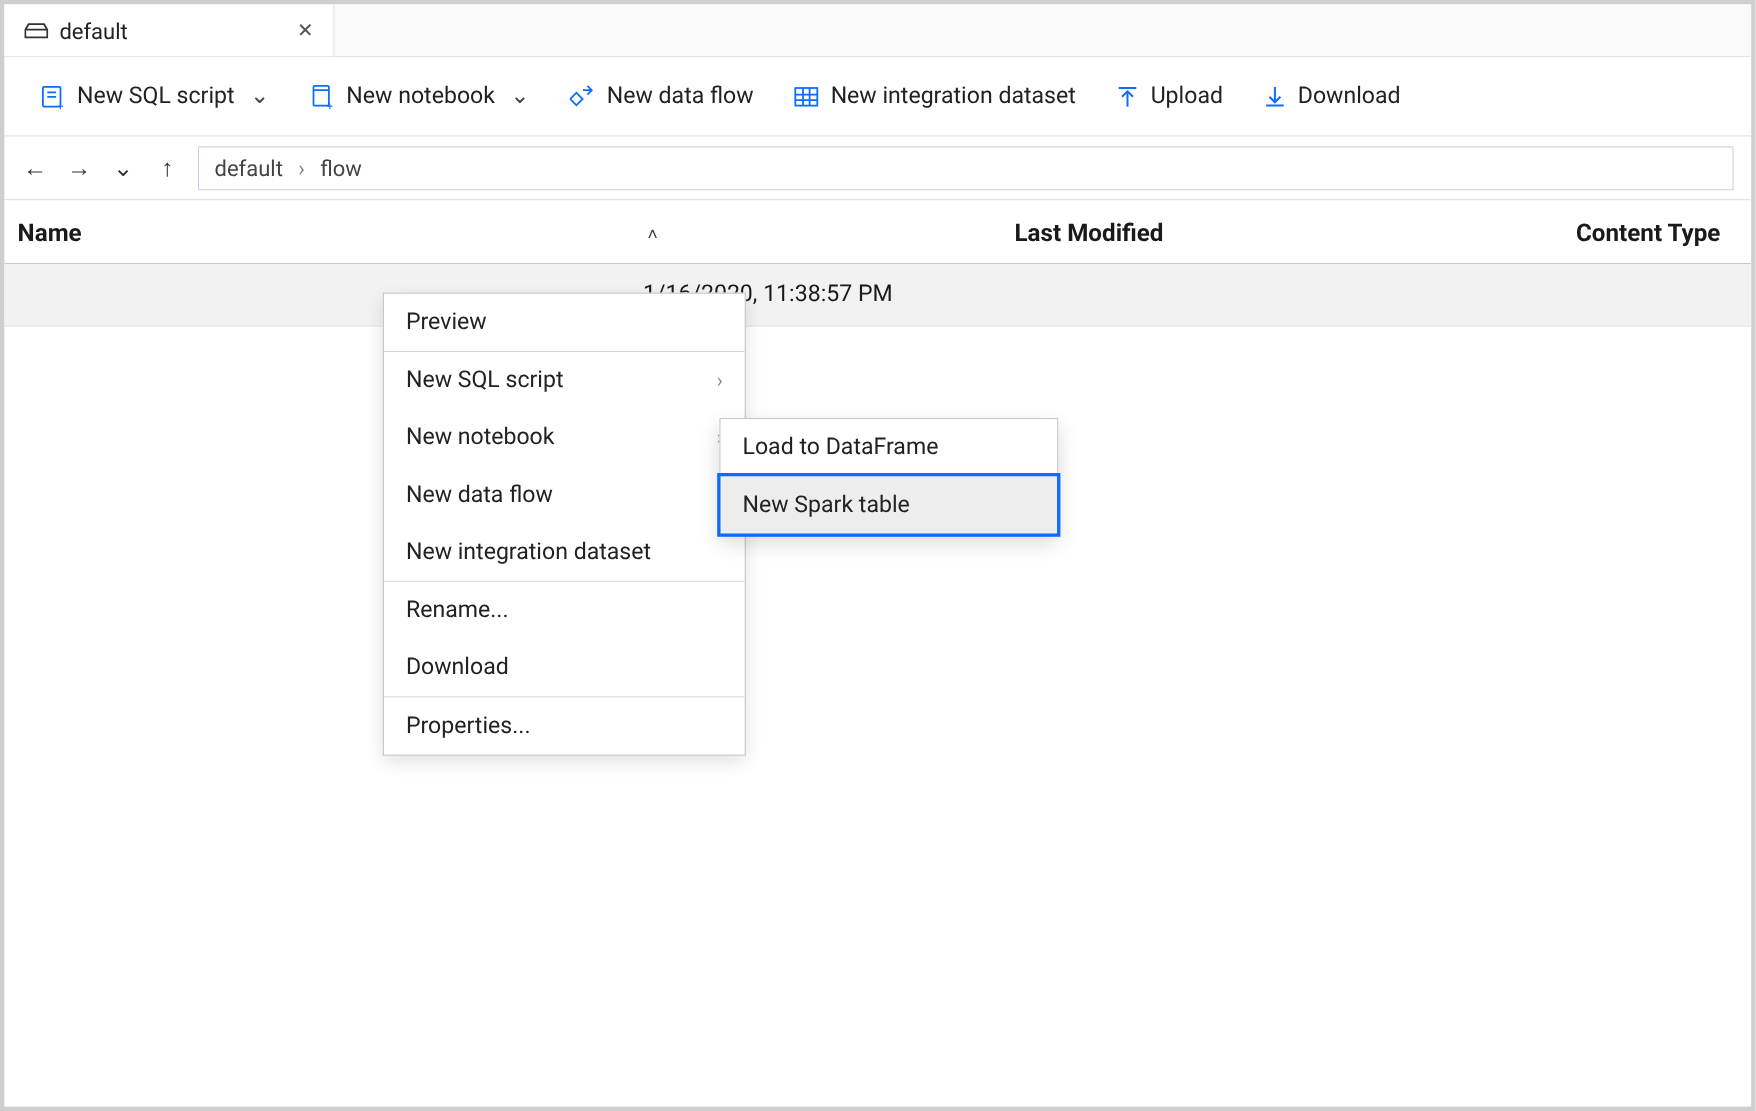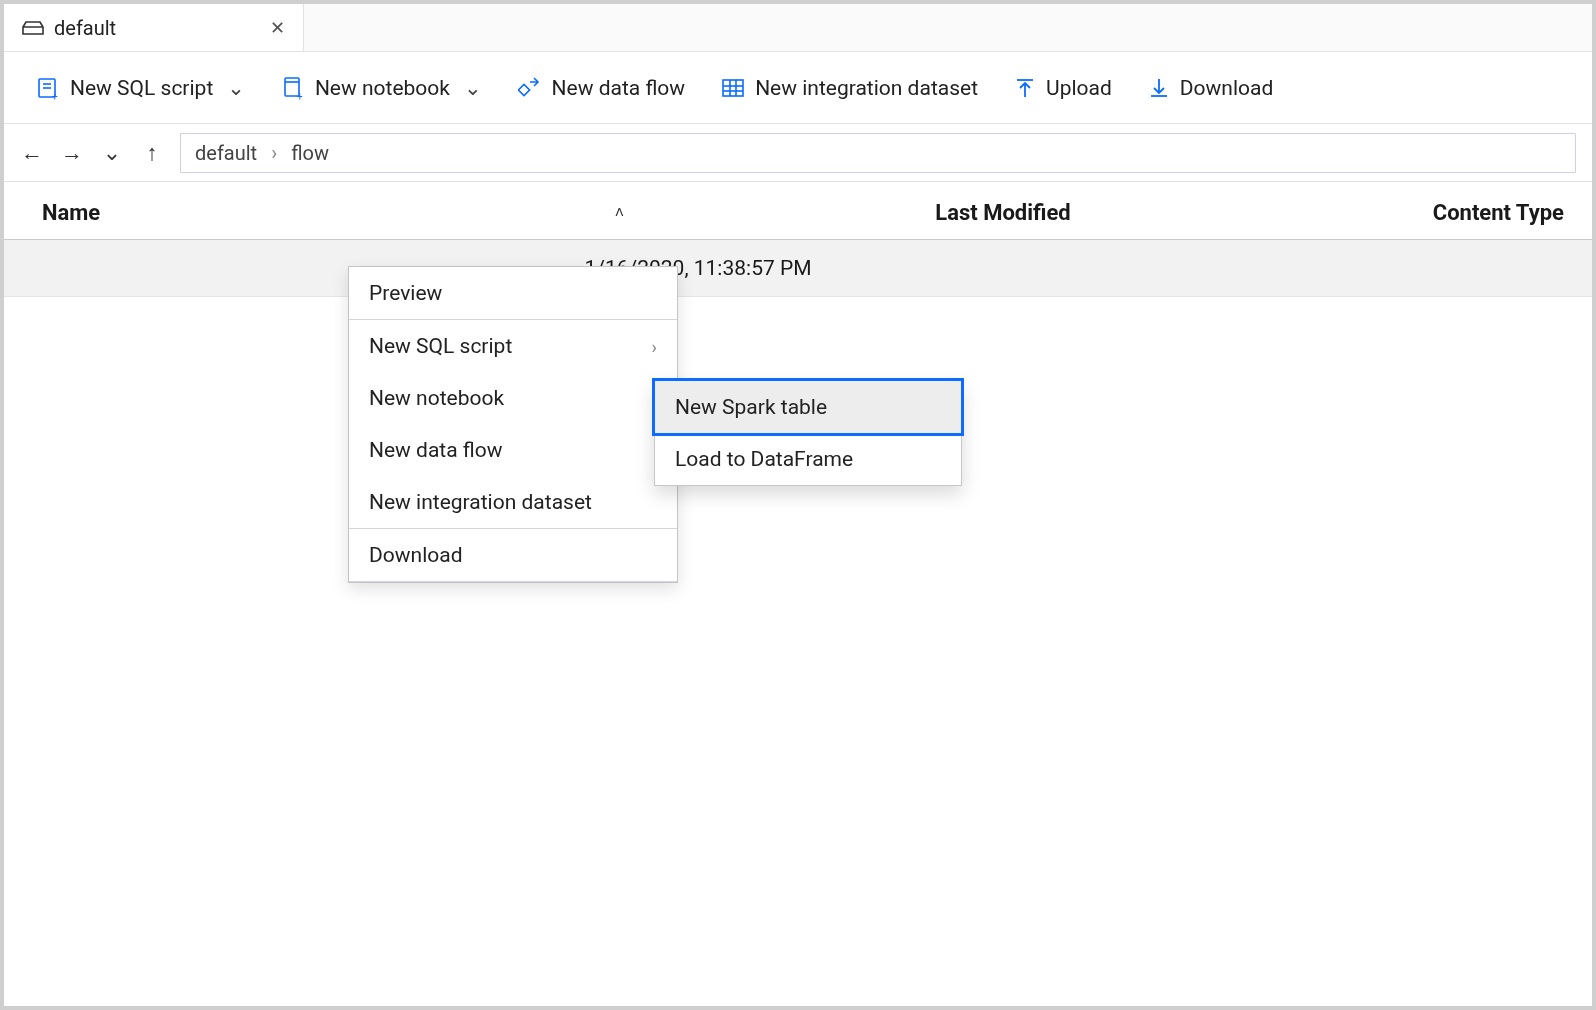--- a/index.html
+++ b/index.html
@@ -76,21 +76,21 @@
     color: #444;
     font-size: 20px;
     border-radius: 1px;
   }
   .breadcrumb .sep { color:#888;}
 
   
   .headers {
     display:flex;
     align-items:center;
-    padding: 18px 28px 14px 38px;
+    padding: 18px 28px 14px 12px;
     border-bottom: 1px solid #c9c9d1;
     font-weight:700;
     font-size:22px;
   }
   .col-name { flex: 0 0 600px; display:flex; align-items:center; justify-content:space-between; padding-right: 18px;}
   .col-mod  { flex: 1; text-align: center; }
   .col-type { flex: 0 0 200px; text-align: right; }
   .sort-caret { font-size:16px; font-weight:400; color:#333;}
 
   
@@ -280,21 +280,27 @@
       <span class="arrow">›</span>
     </div>
   <div class="item">
       <span>New data flow</span>
     </div>
   <div class="item">
       <span>New integration dataset</span>
     </div>
   <div class="sep"></div>
   <div class="item">
+      <span>Rename...</span>
+    </div>
+  <div class="item">
       <span>Download</span>
     </div>
   <div class="sep"></div>
+  <div class="item">
+      <span>Properties...</span>
+    </div>
 </div>
 
 <div class="submenu">
+  <div class="item"><span>Load to DataFrame</span></div>
   <div class="item active"><span>New Spark table</span></div>
-  <div class="item"><span>Load to DataFrame</span></div>
 </div>
 
 </body></html>

